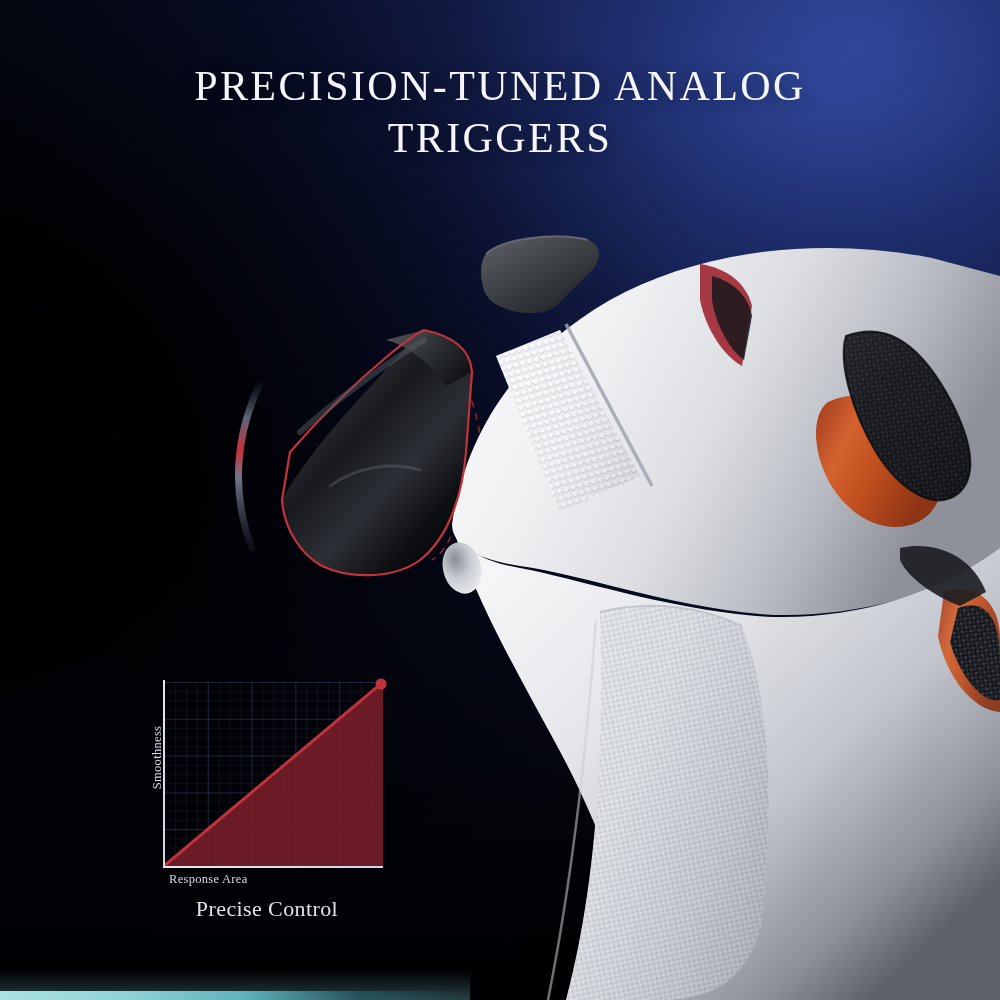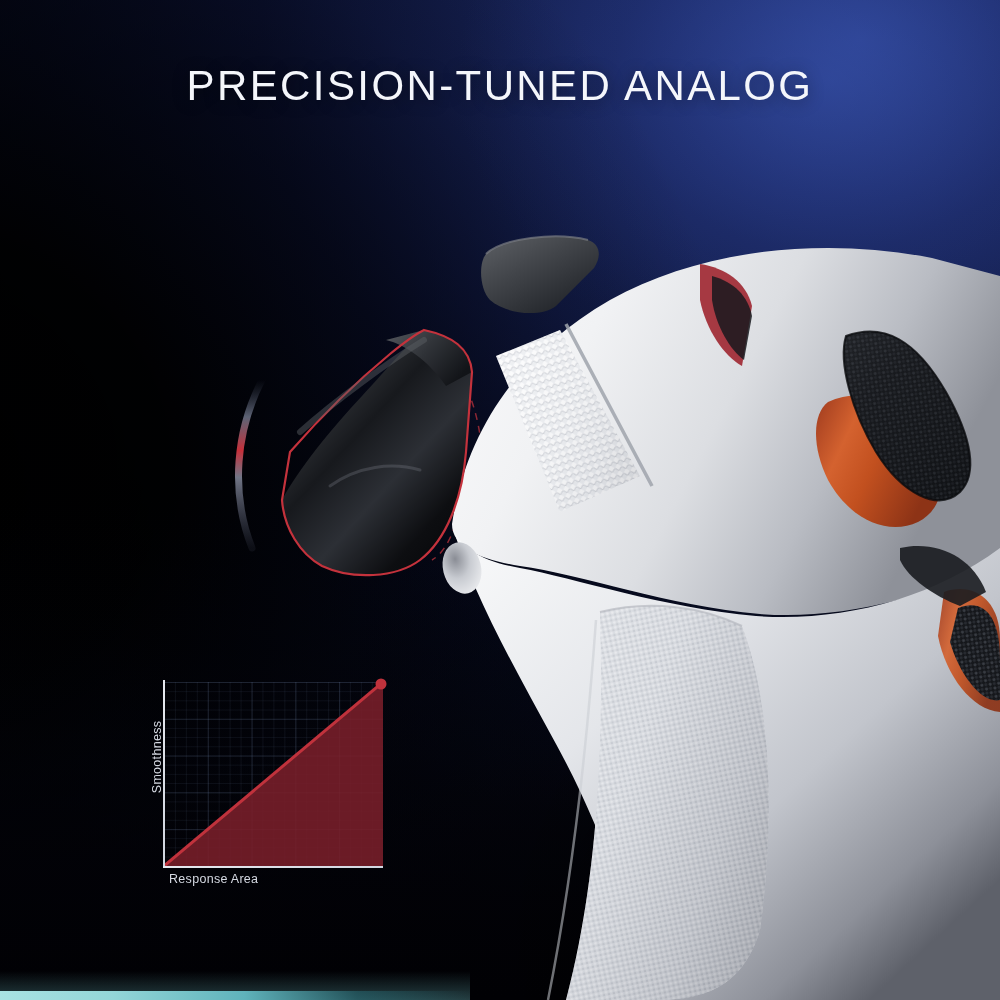--- a/index.html
+++ b/index.html
@@ -1,20 +1,20 @@
 <!DOCTYPE html>
 <html><head>
 <meta charset="utf-8">
 <style>
   * { margin:0; padding:0; box-sizing:border-box; }
   html,body { width:1000px; height:1000px; overflow:hidden; background:#000; }
 
   .stage{
     position:relative; width:1000px; height:1000px;
-    font-family:Liberation Sans, sans-serif;
+    font-family:Liberation Serif, serif;
     background:#0f172a;
     overflow:hidden;
   }
 
   
   .bg-base{ position:absolute; inset:0;
     background:
       radial-gradient(125% 100% at 86% 4%, #2a3f8c 0%, #1d2c6b 16%, #131d4a 32%, #0b1130 48%, #060a1c 66%, #04050d 82%, #030308 100%);
   }
   .bg-dark-left{ position:absolute; inset:0;
@@ -238,35 +238,37 @@
     <path d="M944,592 C972,582 1000,598 1000,640 L1000,712 C972,710 946,676 938,636 Z" fill="url(#orangeGrad)" opacity="0.92"></path>
     <g clip-path="url(#clipStick2)">
       <rect x="940" y="590" width="70" height="130" fill="url(#stickTex)"></rect>
     </g>
 
     <path d="M900,548 C936,540 972,556 986,592 L960,606 C934,596 908,578 900,560 Z" fill="#1a1c20" opacity="0.9"></path>
   </svg>
 
   <div class="title">
     <div>PRECISION-TUNED ANALOG</div>
+    <div>TRIGGERS</div>
   </div>
 
   <div class="chart">
     <div class="plot">
       <div class="grid"></div>
       <svg class="ramp" viewBox="0 0 219 184" preserveAspectRatio="none">
         <polygon points="0,184 219,0 219,184" fill="#7a1f2a" fill-opacity="0.88"></polygon>
         <line x1="0" y1="184" x2="219" y2="0" stroke="#c0323c" stroke-width="3"></line>
       </svg>
       <svg class="ramp" viewBox="0 0 219 184" style="overflow:visible">
         <circle cx="217" cy="2" r="5.5" fill="#c0323c"></circle>
       </svg>
     </div>
     <div class="axis-y"></div>
     <div class="axis-x"></div>
     <div class="lbl-y">Smoothness</div>
     <div class="lbl-x">Response Area</div>
+    <div class="caption">Precise Control</div>
   </div>
 
   <div class="bg-teal-glow"></div>
   <div class="bg-teal"></div>
 
 </div>
 
 </body></html>

